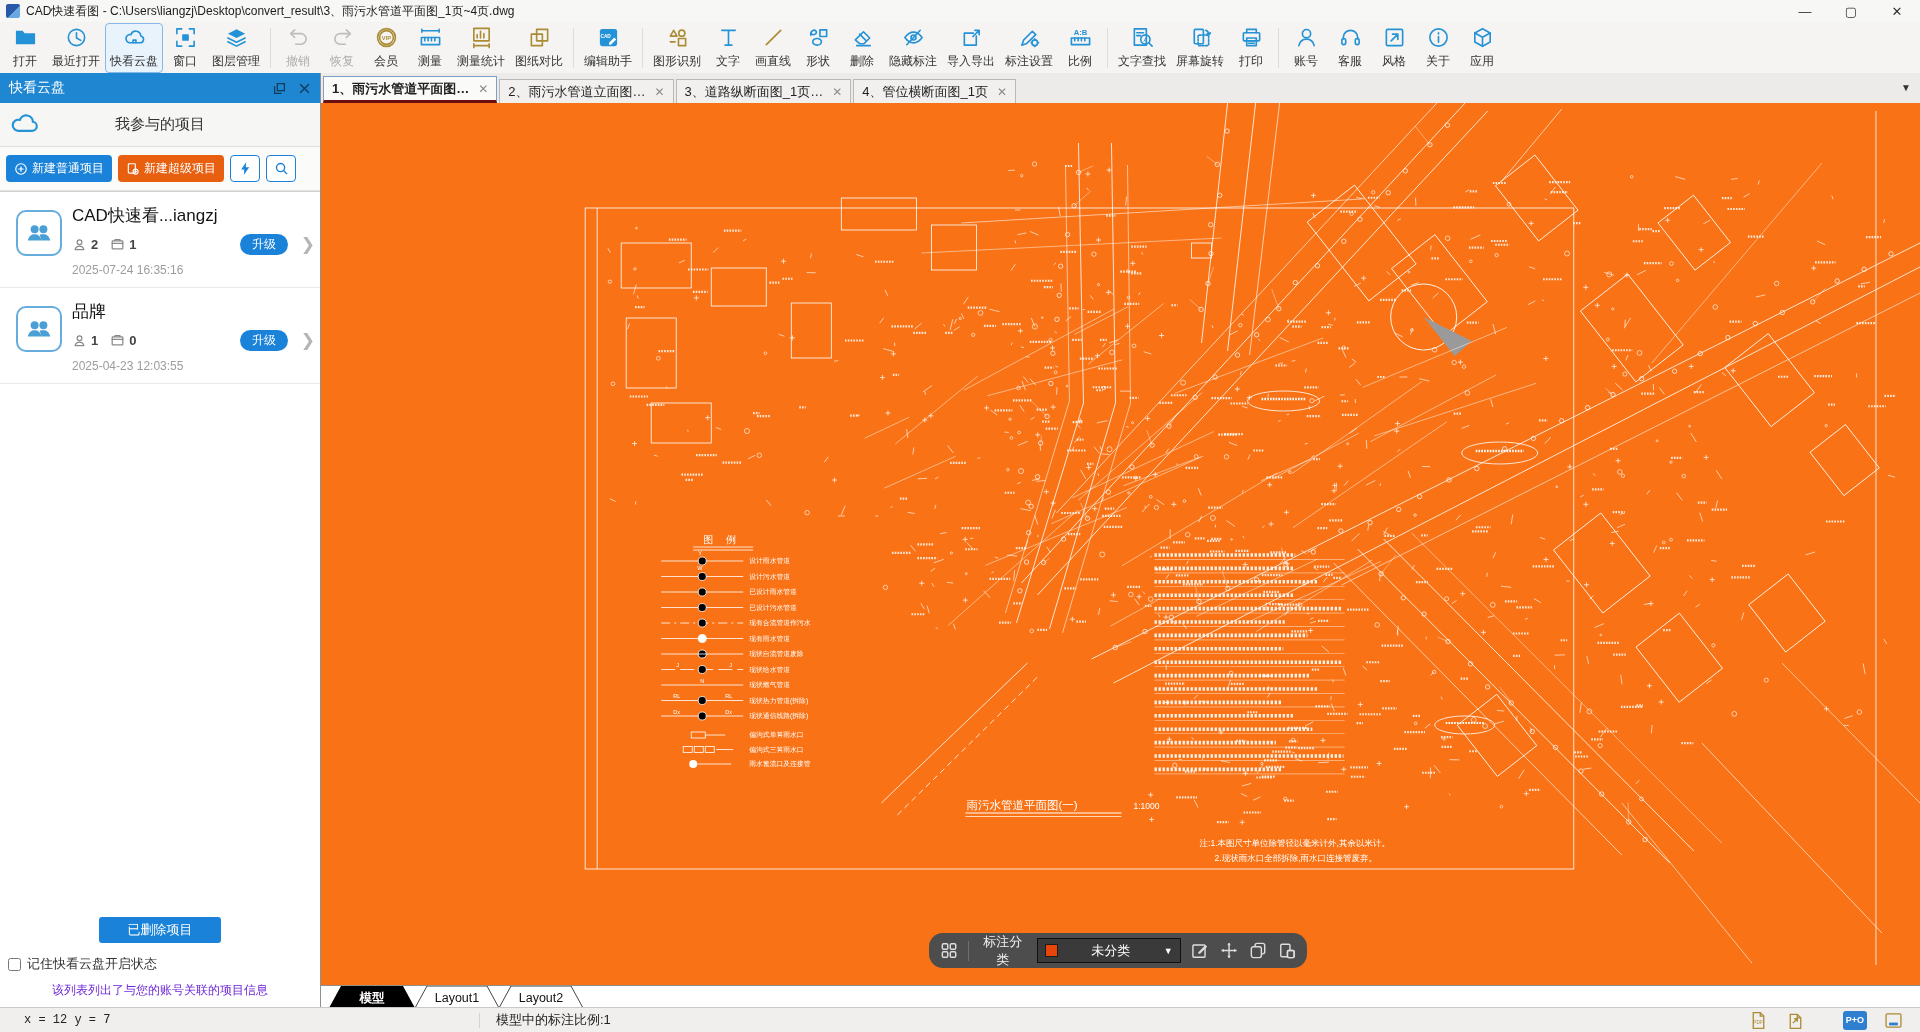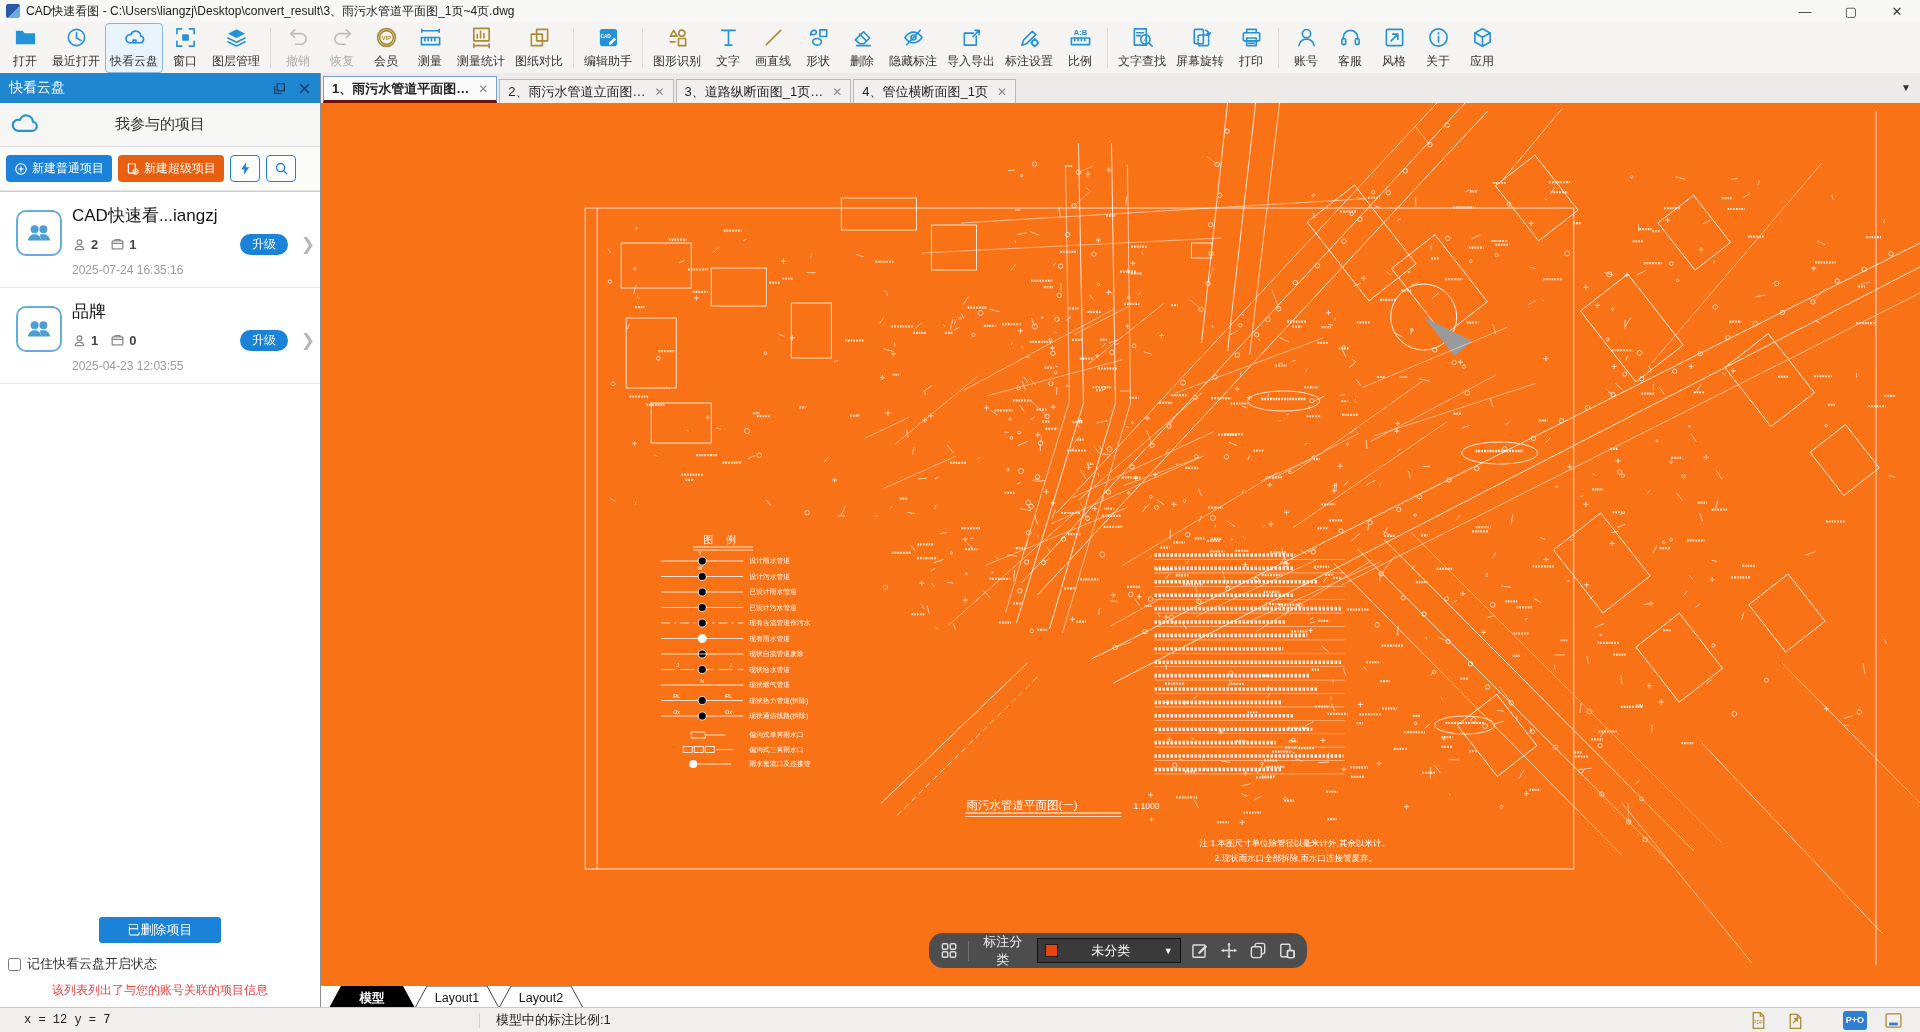--- a/index.html
+++ b/index.html
@@ -64,21 +64,21 @@
   .meta-n { margin-right:8px; font-weight:bold; }
   .pill { background:#1a83d9; color:#fff; font-size:12px; border-radius:11px; padding:2px 12px;
     margin-left:auto; margin-right:16px; }
   .proj-date { font-size:12px; color:#9c9c9c; margin-top:8px; }
   .chev { position:absolute; right:5px; top:42px; color:#b5b5b5; font-size:17px; }
   .sb-bottom { flex:0 0 auto; padding:6px 8px 8px; }
   .btn-del { display:block; margin:0 auto 12px; width:122px; height:26px; background:#1a83d9;
     color:#fff; font-size:13px; border:none; border-radius:3px; }
   .chkrow { display:flex; align-items:center; gap:6px; font-size:13px; color:#333; }
   .chkrow input { width:13px; height:13px; }
-  .hint { font-size:12px; color:#ef4444; text-align:center; margin-top:9px; }
+  .hint { font-size:12px; color:#6d28d9; text-align:center; margin-top:9px; }
 
   
   .main { flex:1 1 auto; display:flex; flex-direction:column; min-width:0; }
   .doc-tabs { height:30px; flex:0 0 auto; background:#ecebe9; display:flex; align-items:flex-end;
     padding:0 0 0 2px; gap:2px; position:relative; }
   .dtab { height:24px; display:flex; align-items:center; gap:9px; padding:0 8px; font-size:13px;
     background:#f1f0ee; border:1px solid #b9b9b7; border-bottom:none; color:#222; white-space:nowrap; }
   .dtab .x { color:#8a8a8a; font-size:12px; }
   .dtab.active { height:27px; background:#fafaf9; border-color:#7b9fc7; font-weight:bold;
     border-bottom:3px solid #6d0f0f; }

